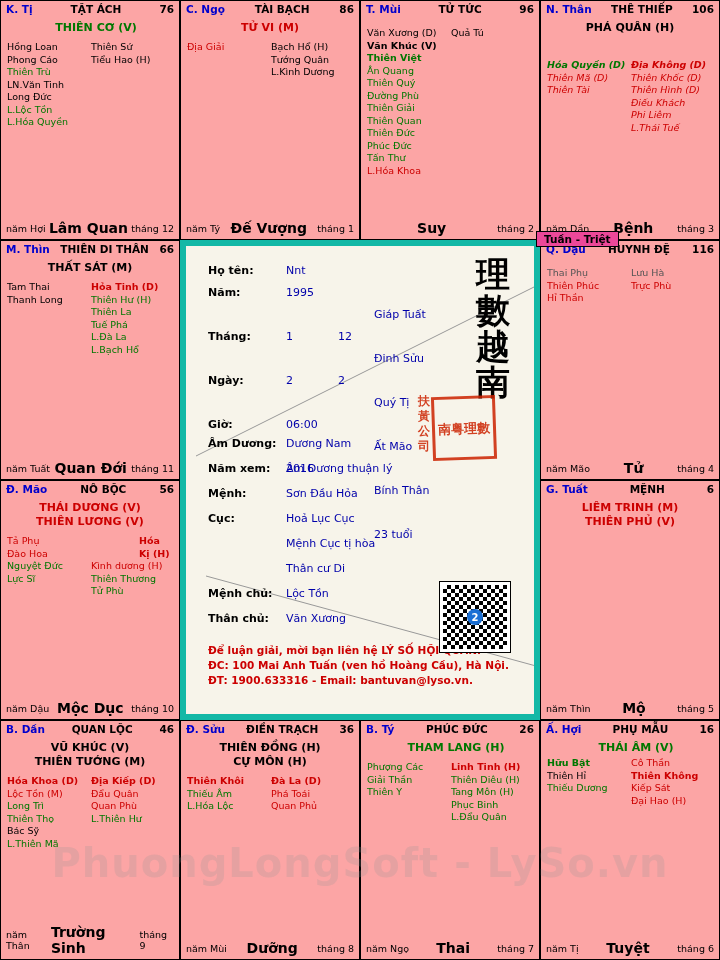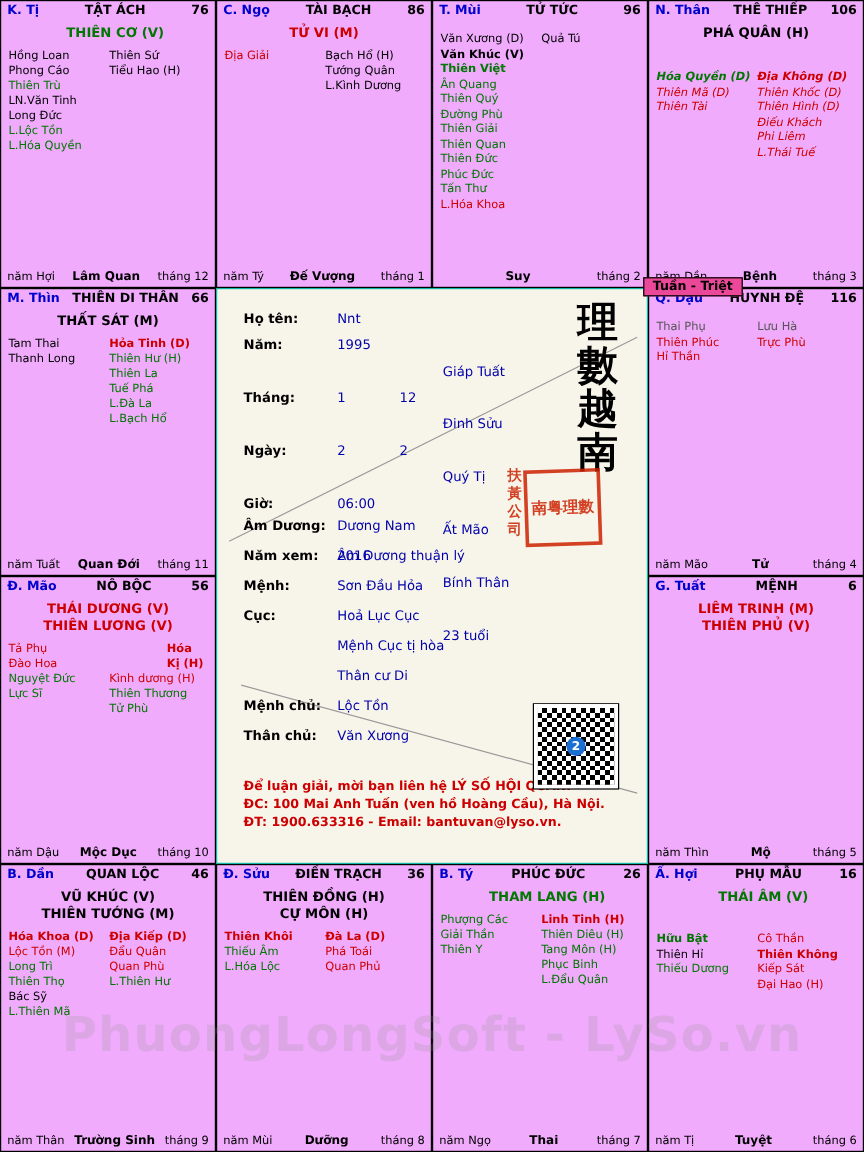--- a/index.html
+++ b/index.html
@@ -15,28 +15,28 @@
   .board{
     position:absolute;left:0;top:0;width:720px;height:960px;
     display:grid;
     grid-template-columns:180px 180px 180px 180px;
     grid-template-rows:240px 240px 240px 240px;
   }
   .cell{
     position:relative;
     border:1px solid #000;
     box-sizing:border-box;
-    background:#f0abfc;
+    background:#fca5a5;
     overflow:hidden;
   }
   .center{
     grid-column:2 / span 2;
     grid-row:2 / span 2;
     background:#f7f4ea;
-    border:1px solid #14b8a6;
+    border:6px solid #14b8a6;
     box-sizing:border-box;
     position:relative;
     overflow:hidden;
     text-decoration:underline;
   }
   
   .head{
     position:absolute;top:2px;left:0;width:100%;
     display:flex;justify-content:space-between;align-items:center;
     padding:0 5px;box-sizing:border-box;
@@ -65,21 +65,21 @@
   .s-green{color:#007700;}
   .s-black{color:#000;}
   .s-gray{color:#555;}
   
   .foot{
     position:absolute;bottom:3px;left:0;width:100%;
     display:flex;justify-content:space-between;align-items:center;
     padding:0 5px;box-sizing:border-box;
     font-size:9.5px;
   }
-  .foot .fmid{font-weight:bold;font-size:10px;}
+  .foot .fmid{font-weight:bold;font-size:14px;}
   
   .info{
     position:absolute;left:22px;top:14px;width:300px;
     font-size:11px;color:#0000aa;line-height:22px;
   }
   .info .row{display:flex;}
   .info .lab{width:78px;color:#000;font-weight:bold;}
   .info .v1{width:52px;color:#0000aa;}
   .info .v2{width:36px;color:#0000aa;}
   .info .v3{color:#0000aa;margin-top:22px;}
@@ -571,21 +571,21 @@
     </div>
   <div class="cell" id="c-p12">
       <div class="head">
         <span class="chi">Ấ. Hợi</span>
         <span class="cung">PHỤ MẪU</span>
         <span class="num">16</span>
       </div>
       <div class="mainstars">
         <div class="ms-green">THÁI ÂM (V)</div>
       </div>
-      <div class="cols" style="top: 56px;">
+      <div class="cols" style="top: 36px;">
         <div class="col">
           <div class="s-green" style="font-weight: bold;">Hữu Bật</div>
           <div class="s-black">Thiên Hỉ</div>
           <div class="s-green">Thiếu Dương</div>
         </div>
         <div class="col right">
           <div class="s-red">Cô Thần</div>
           <div class="s-red" style="font-weight: bold;">Thiên Không</div>
           <div class="s-red">Kiếp Sát</div>
           <div class="s-red">Đại Hao (H)</div>

